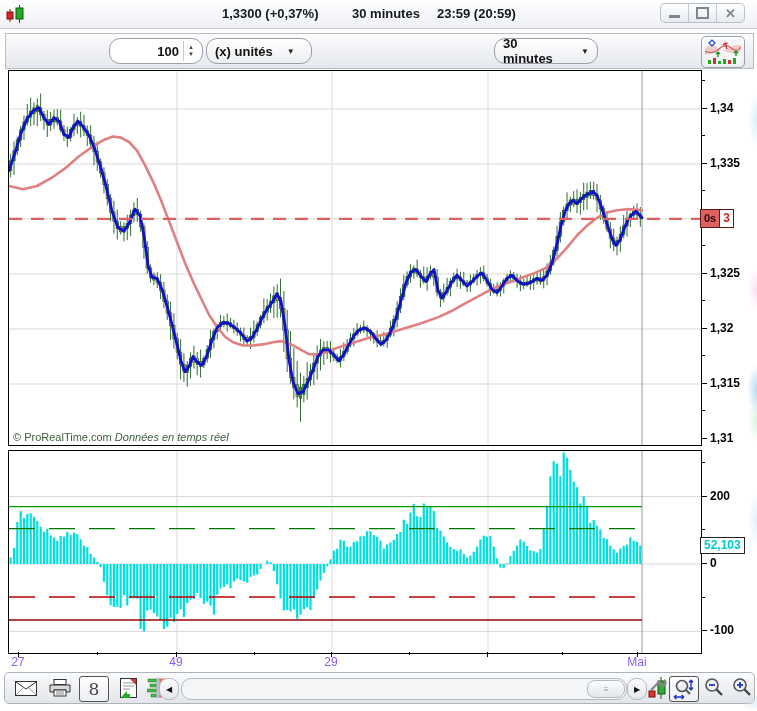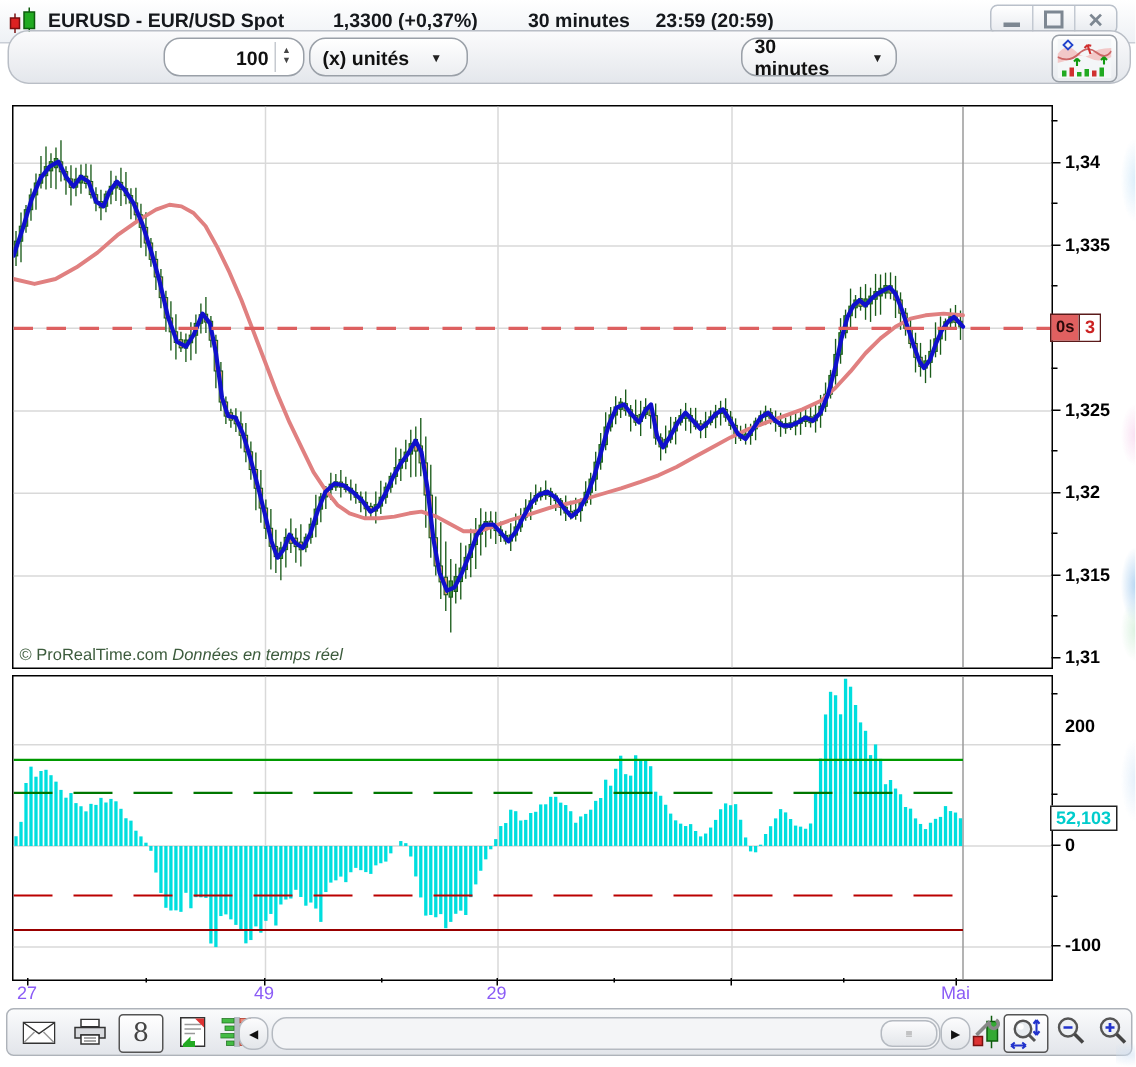--- a/index.html
+++ b/index.html
@@ -9,21 +9,21 @@
     background:linear-gradient(#ffffff,#eef1f5);border-bottom:1px solid #c9ced6;}
   .title-icon{position:absolute;left:5px;top:4px;width:22px;height:20px}
   .tseg{position:absolute;top:6px;font-size:13px;font-weight:600;color:#15181c;white-space:nowrap}
   .winbtns{position:absolute;right:12px;top:3px;display:flex;border:1px solid #b9c0ca;border-radius:5px;
     background:linear-gradient(#ffffff,#e7eaef);overflow:hidden}
   .winbtn{width:27px;height:18px;display:flex;align-items:center;justify-content:center;border-right:1px solid #c3c9d2;cursor:default}
   .winbtn:last-child{border-right:none}
   .glyph-min{width:11px;height:3px;background:#7d8792;margin-top:6px}
   .glyph-max{width:9px;height:8px;border:2px solid #7d8792}
   .glyph-close{font-size:13px;font-weight:bold;color:#7d8792;line-height:1}
-  .toolbar{position:absolute;left:5px;top:20px;width:747px;height:34px;border:1px solid #b9bec6;border-radius:14px;
+  .toolbar{position:absolute;left:5px;top:33px;width:747px;height:34px;border:1px solid #b9bec6;border-radius:0;
     background:linear-gradient(#fbfbfc,#e4e7ec);}
   .spinner{position:absolute;left:103px;top:4px;width:92px;height:24px;background:#fff;border:1px solid #9aa0a8;
     border-radius:11px;display:flex;align-items:center}
   .spinner .val{flex:1;text-align:right;font-size:13px;font-weight:bold;color:#111;padding-right:4px}
   .spinctrl{width:14px;height:20px;display:flex;flex-direction:column;justify-content:center;border-left:1px solid #c6cad0;margin-right:4px}
   .spinctrl span{font-size:6px;line-height:7px;color:#444;text-align:center;cursor:default}
   .dropdown{position:absolute;top:4px;height:24px;background:linear-gradient(#ffffff,#eceef1);border:1px solid #9aa0a8;
     border-radius:11px;display:flex;align-items:center;padding:0 8px;font-size:13px;font-weight:bold;color:#111}
   .dropdown .arrow{font-size:8px;color:#222;margin-left:14px}
   .chartbtn{position:absolute;right:8px;top:2px;width:42px;height:30px;border:1px solid #9aa0a8;border-radius:5px;
@@ -59,21 +59,20 @@
 </head>
 <body>
 
 <div class="titlebar">
   <svg class="title-icon" viewBox="0 0 22 20">
     <line x1="5" y1="5" x2="5" y2="18" stroke="#7a1010" stroke-width="1"></line>
     <rect x="2" y="8" width="6" height="7" fill="#dd2222" stroke="#7a1010"></rect>
     <line x1="14.5" y1="1" x2="14.5" y2="19" stroke="#0d5c0d" stroke-width="1"></line>
     <rect x="11" y="4" width="7" height="11" fill="#22aa22" stroke="#0d5c0d"></rect>
   </svg>
-  <span class="tseg" style="left:32px">EURUSD - EUR/USD Spot</span>
   <span class="tseg" style="left:222px">1,3300 (+0,37%)</span>
   <span class="tseg" style="left:352px">30 minutes</span>
   <span class="tseg" style="left:437px">23:59 (20:59)</span>
   <div class="winbtns">
     <div class="winbtn">
         <span class="glyph-min"></span>
       </div>
     <div class="winbtn">
         <span class="glyph-max"></span>
       </div>
@@ -744,21 +743,21 @@
       <rect x="626.90" y="90.7" width="2.2" height="22.3" fill="#00dede"></rect>
       <rect x="630.23" y="94.5" width="2.2" height="18.5" fill="#00dede"></rect>
       <line x1="0" x2="633" y1="55.6" y2="55.6" stroke="#009900" stroke-width="1.4"></line>
       <line x1="0" x2="633" y1="77.6" y2="77.6" stroke="#007700" stroke-width="1.4" stroke-dasharray="26 14"></line>
       <line x1="0" x2="633" y1="146.0" y2="146.0" stroke="#bb0000" stroke-width="1.4" stroke-dasharray="26 14"></line>
       <line x1="0" x2="633" y1="169.0" y2="169.0" stroke="#990000" stroke-width="1.4"></line>
     </svg>
 </div>
 <div class="yaxis" id="indAxis" style="left:701px;top:450px;height:202px">
     <div class="ytick" style="top: 46px;"></div>
-    <div class="ylab" style="top: 34px;">200</div>
+    <div class="ylab" style="top: 46px;">200</div>
     <div class="ytick" style="top: 113px;"></div>
     <div class="ylab" style="top: 113px;">0</div>
     <div class="ytick" style="top: 180px;"></div>
     <div class="ylab" style="top: 180px;">-100</div>
     <div class="ytick minor" style="top: 12px;"></div>
     <div class="ytick minor" style="top: 79px;"></div>
     <div class="ytick minor" style="top: 147px;"></div>
   </div>
 <div class="ind-marker">52,103</div>
 

